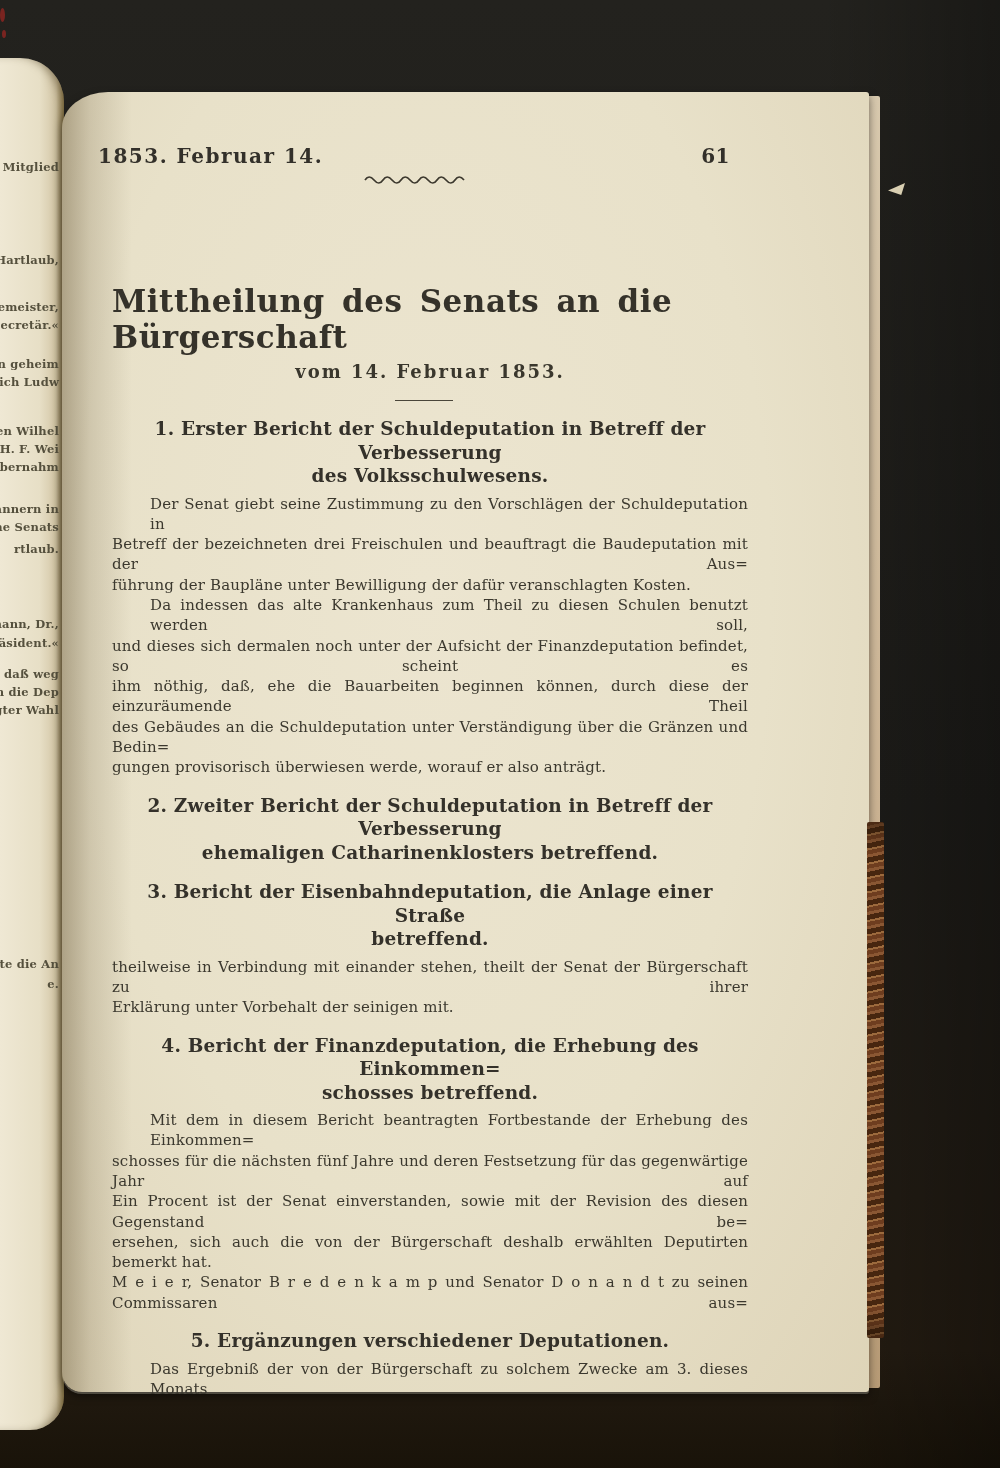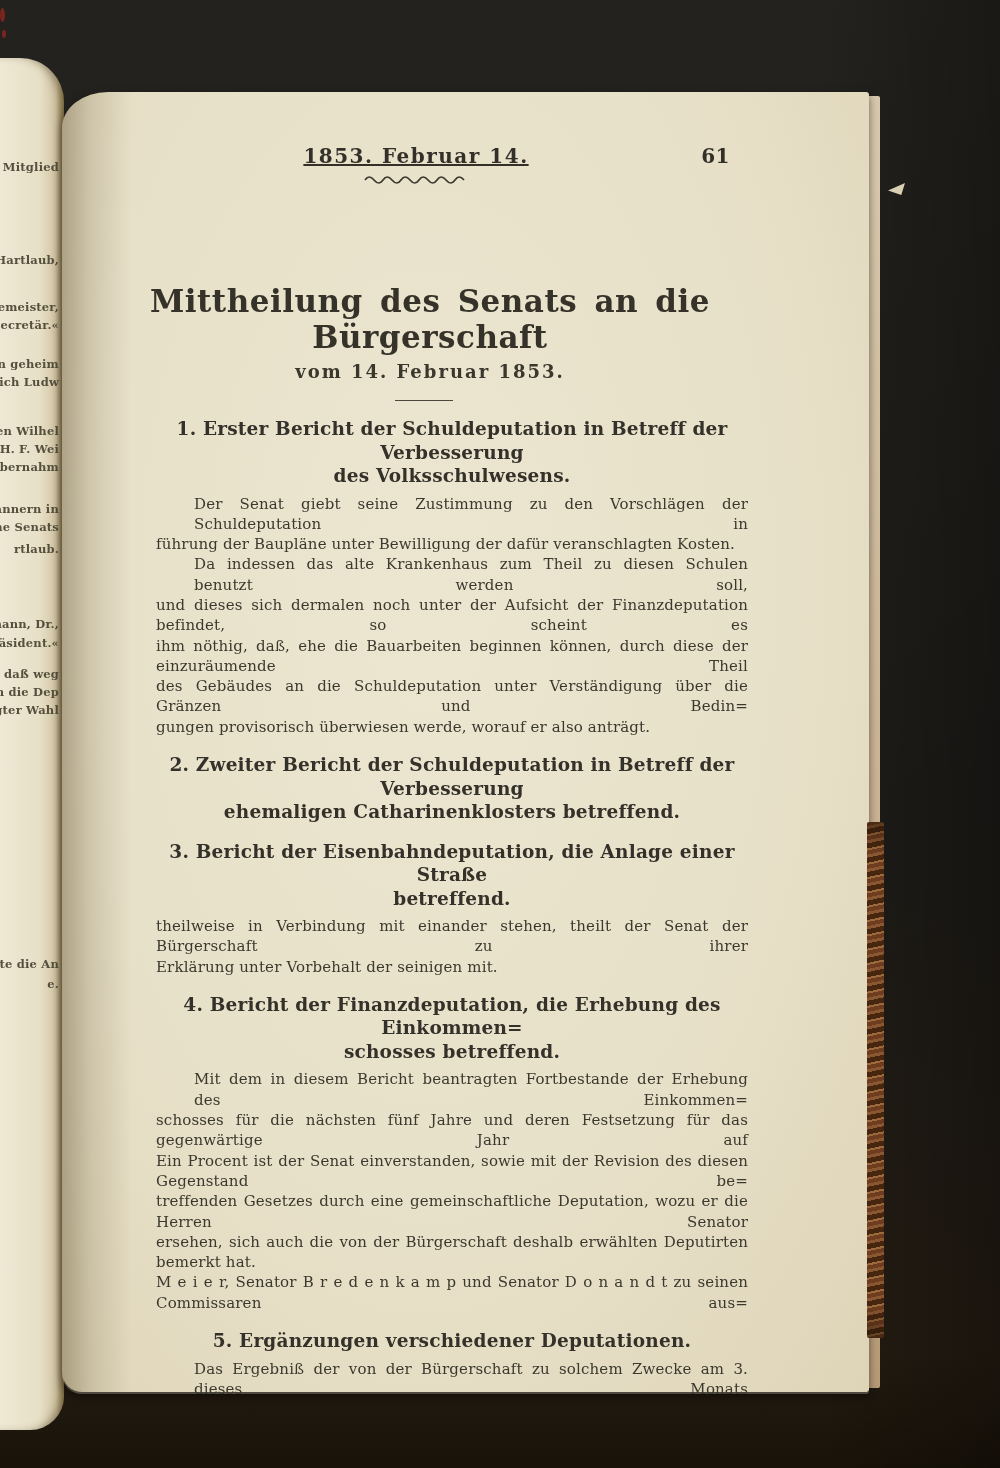--- a/index.html
+++ b/index.html
@@ -29,28 +29,28 @@
       color:#55503d;letter-spacing:.2px;}
   
   .main-page{position:absolute;left:62px;top:92px;width:807px;height:1300px;z-index:2;
       background:
         linear-gradient(90deg, rgba(95,78,45,.42) 0%, rgba(95,78,45,.18) 28px, rgba(95,78,45,0) 70px),
         radial-gradient(ellipse at 45% 38%, #ece5d0 0%, #e8e1c9 55%, #ded4b8 100%);
       border-radius:46px 3px 3px 20px / 36px 3px 3px 20px;
       box-shadow:0 2px 0 rgba(255,250,230,.25), 0 4px 8px rgba(0,0,0,.5);}
   .content{position:absolute;left:50px;top:52px;width:636px;color:#3a372d;}
   .running-header{position:relative;height:26px;font-size:20px;font-weight:bold;color:#33302a;}
-  .rh-date{text-align:center;letter-spacing:1.5px;transform:translateX(-14px);text-decoration:underline;}
+  .rh-date{text-align:left;letter-spacing:1.5px;transform:translateX(-14px);}
   .rh-page{position:absolute;right:18px;top:0;letter-spacing:.5px;}
   .wavy{display:block;margin:3px auto 0;transform:translateX(-14px);}
-  .doc-title{margin-top:98px;text-align:center;font-size:31px;font-weight:bold;letter-spacing:.5px;
+  .doc-title{margin-top:98px;font-size:31px;font-weight:bold;letter-spacing:.5px;
       color:#35322a;word-spacing:6px;}
   .doc-subtitle{margin-top:6px;text-align:center;font-size:18px;font-weight:600;letter-spacing:2px;}
   .title-rule{width:58px;height:0;border-top:1.6px solid #4a463a;margin:18px auto 0;transform:translateX(-6px);}
-  .section{margin-top:16px;margin-left:44px;}
+  .section{margin-top:16px;}
   .h-line{font-weight:bold;text-align:center;font-size:18.5px;line-height:23.5px;color:#34312a;
       letter-spacing:.2px;}
   .para{margin-top:6px;}
   .para + .para{margin-top:0;}
   .pline{font-size:15px;line-height:20.3px;text-align:justify;text-align-last:justify;
       letter-spacing:.15px;color:#3b382e;}
   .pline.first{padding-left:38px;}
   .pline.last{text-align-last:left;}
 </style>
 </head>
@@ -97,20 +97,21 @@
     <div class="doc-title">Mittheilung des Senats an die Bürgerschaft</div>
     <div class="doc-subtitle">vom 14. Februar 1853.</div>
     <div class="title-rule"></div>
 
     <div id="sections">
         <div class="section">
           <div class="h-line">1. Erster Bericht der Schuldeputation in Betreff der Verbesserung</div>
           <div class="h-line">des Volksschulwesens.</div>
           <div class="para">
             <div class="pline first">Der Senat giebt seine Zustimmung zu den Vorschlägen der Schuldeputation in</div>
+            <div class="pline">Betreff der bezeichneten drei Freischulen und beauftragt die Baudeputation mit der Aus=</div>
             <div class="pline last">führung der Baupläne unter Bewilligung der dafür veranschlagten Kosten.</div>
           </div>
           <div class="para">
             <div class="pline first">Da indessen das alte Krankenhaus zum Theil zu diesen Schulen benutzt werden soll,</div>
             <div class="pline">und dieses sich dermalen noch unter der Aufsicht der Finanzdeputation befindet, so scheint es</div>
             <div class="pline">ihm nöthig, daß, ehe die Bauarbeiten beginnen können, durch diese der einzuräumende Theil</div>
             <div class="pline">des Gebäudes an die Schuldeputation unter Verständigung über die Gränzen und Bedin=</div>
             <div class="pline last">gungen provisorisch überwiesen werde, worauf er also anträgt.</div>
           </div>
         </div>
@@ -126,21 +127,20 @@
             <div class="pline last">Erklärung unter Vorbehalt der seinigen mit.</div>
           </div>
         </div>
         <div class="section">
           <div class="h-line">4. Bericht der Finanzdeputation, die Erhebung des Einkommen=</div>
           <div class="h-line">schosses betreffend.</div>
           <div class="para">
             <div class="pline first">Mit dem in diesem Bericht beantragten Fortbestande der Erhebung des Einkommen=</div>
             <div class="pline">schosses für die nächsten fünf Jahre und deren Festsetzung für das gegenwärtige Jahr auf</div>
             <div class="pline">Ein Procent ist der Senat einverstanden, sowie mit der Revision des diesen Gegenstand be=</div>
-            <div class="pline">treffenden Gesetzes durch eine gemeinschaftliche Deputation, wozu er die Herren Senator</div>
             <div class="pline last">ersehen, sich auch die von der Bürgerschaft deshalb erwählten Deputirten bemerkt hat.</div>
             <div class="pline">M e i e r, Senator B r e d e n k a m p und Senator D o n a n d t zu seinen Commissaren aus=</div>
           </div>
         </div>
         <div class="section">
           <div class="h-line">5. Ergänzungen verschiedener Deputationen.</div>
           <div class="para">
             <div class="pline first">Das Ergebniß der von der Bürgerschaft zu solchem Zwecke am 3. dieses Monats</div>
           </div>
         </div>

